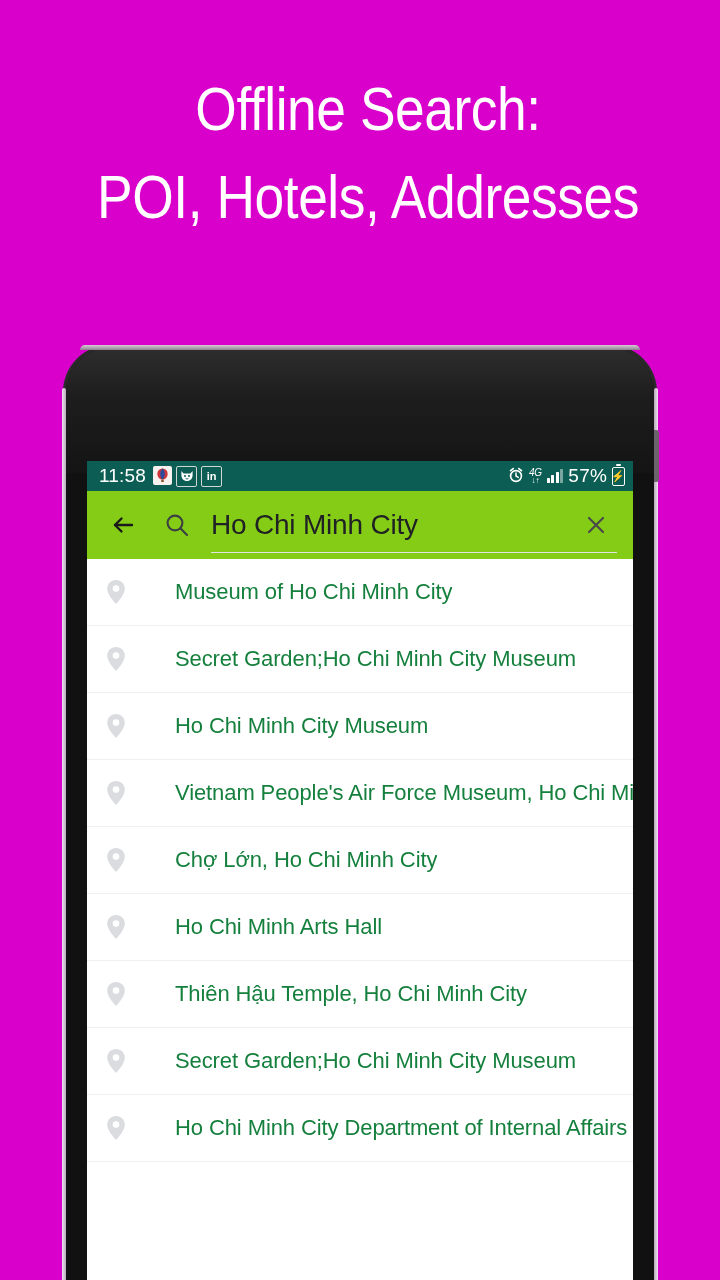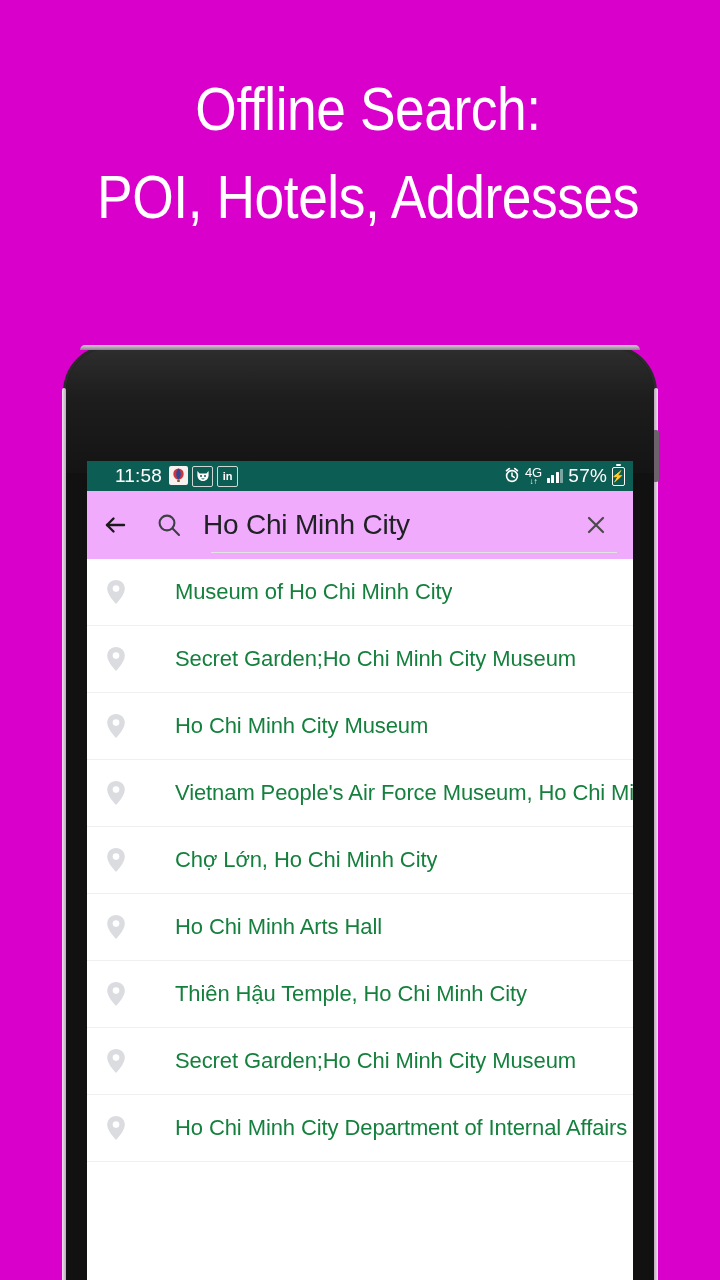--- a/index.html
+++ b/index.html
@@ -103,21 +103,21 @@
     background: #ffffff;
     overflow: hidden;
   }
 
   
   .status-bar {
     height: 30px;
     background: #0c5d53;
     display: flex;
     align-items: center;
-    padding: 0 8px 0 28px;
+    padding: 0 8px 0 12px;
     color: #ffffff;
     font-size: 19px;
   }
   .status-left {
     display: flex;
     align-items: center;
     gap: 7px;
     flex: 1;
   }
   .status-time {
@@ -164,21 +164,21 @@
     align-items: center;
     gap: 5px;
   }
   .alarm-icon { font-size: 16px; line-height: 1; }
   .net-4g {
     display: flex;
     flex-direction: column;
     align-items: center;
     line-height: 1;
   }
-  .net-4g .lbl { font-size: 13px; letter-spacing: -0.3px; }
+  .net-4g .lbl { font-size: 10px; letter-spacing: -0.3px; font-style: italic; }
   .net-4g .arrows { font-size: 8px; margin-top: -1px; }
   .signal-bars {
     display: flex;
     align-items: flex-end;
     gap: 1.5px;
     height: 14px;
   }
   .signal-bars i {
     display: block;
     width: 3px;
@@ -214,22 +214,22 @@
     font-size: 11px;
     line-height: 1;
     color: #ffffff;
   }
 
   
   .search-header {
     height: 68px;
     display: flex;
     align-items: center;
-    background: #f0abfc;
-    padding: 0 16px 0 6px;
+    background: #84cc16;
+    padding: 0 16px 0 14px;
     position: relative;
   }
   .back-btn {
     width: 44px;
     height: 44px;
     display: flex;
     align-items: center;
     justify-content: center;
     flex: 0 0 auto;
   }

